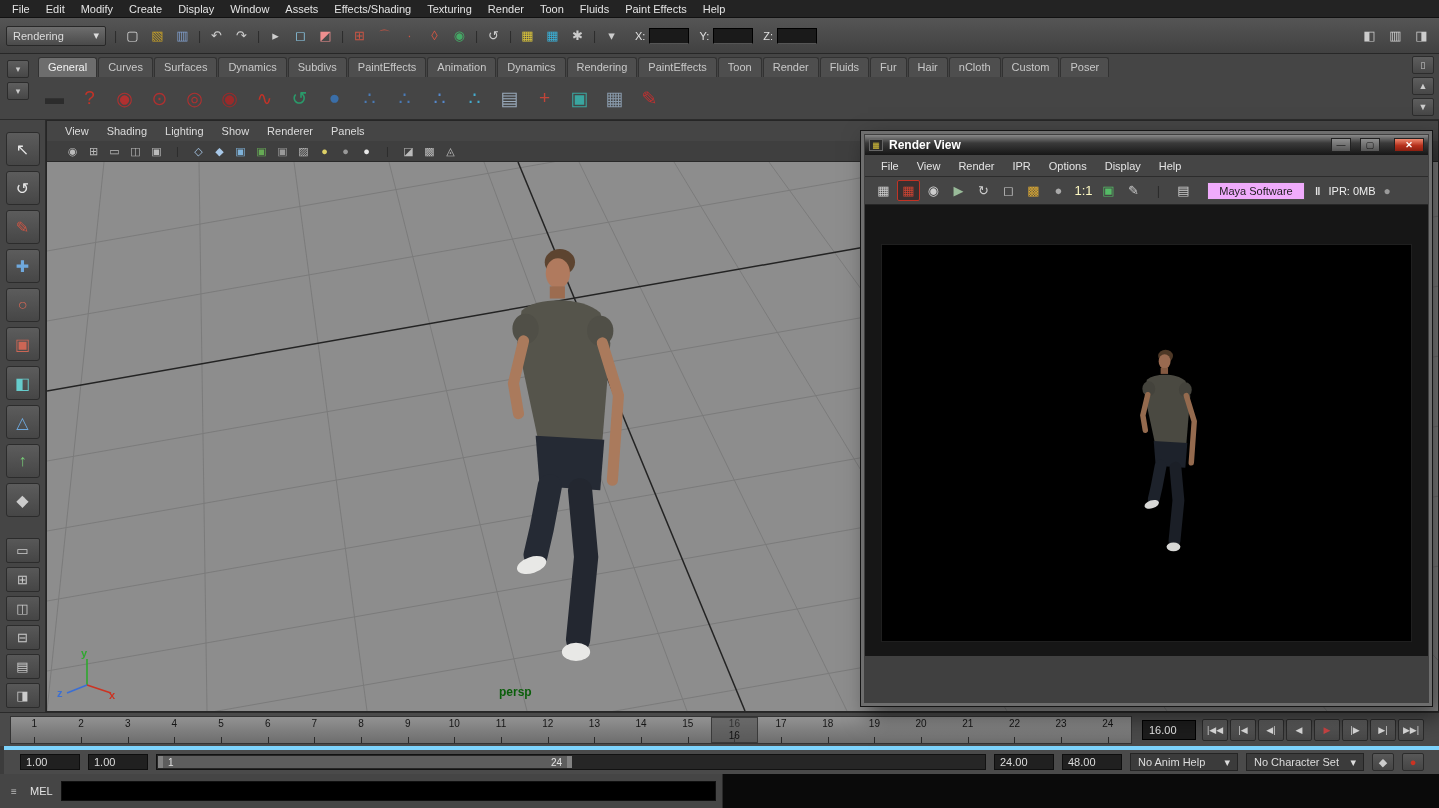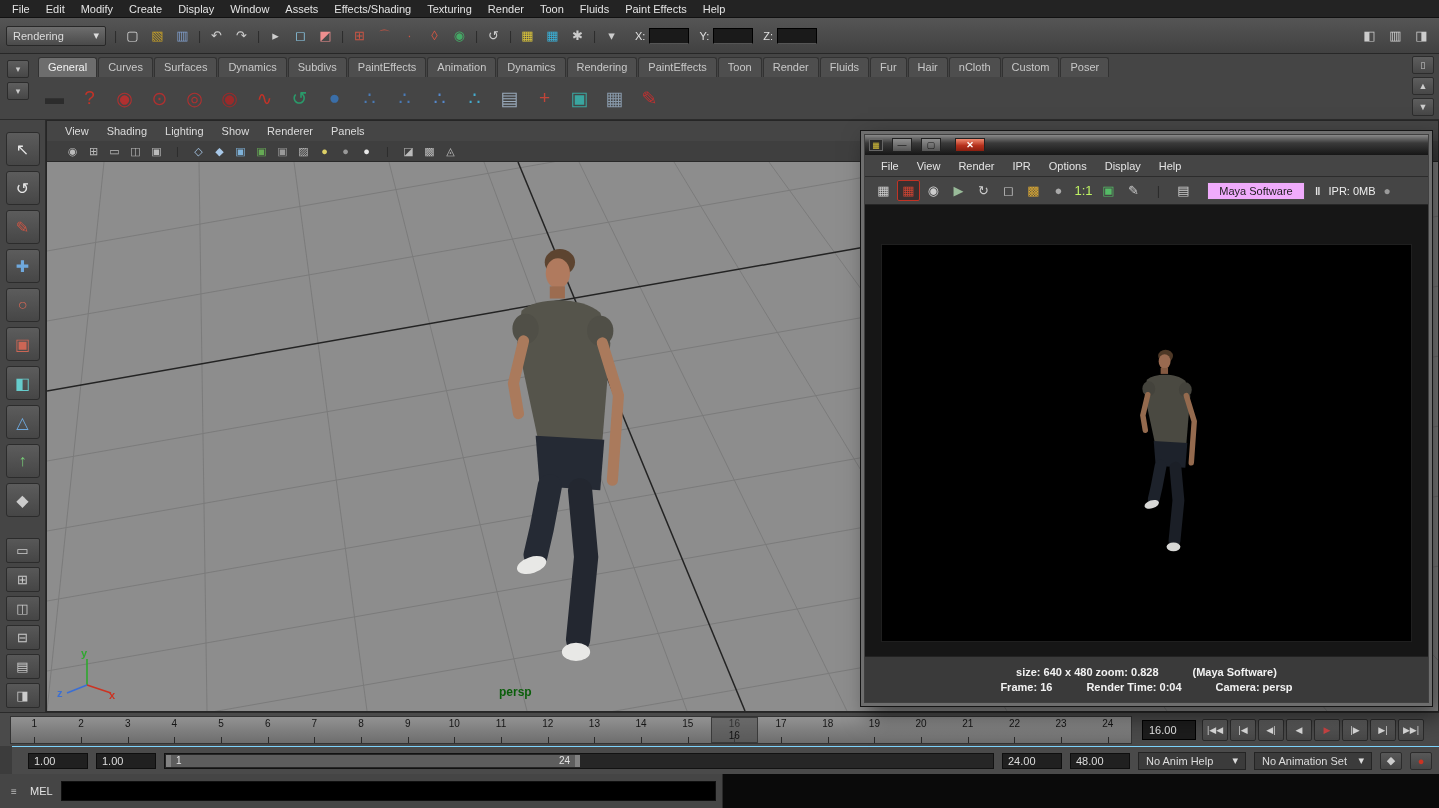--- a/index.html
+++ b/index.html
@@ -127,22 +127,22 @@
     border:1px solid #3a3a3a;display:flex;align-items:flex-end;justify-content:center}
   .marker-label{color:#101010;font-size:10px;margin-bottom:1px}
   .time-field{width:54px;height:20px;margin:0 6px 0 10px;background:#1c1c1c;
     border:1px solid #000;color:#e8e8e8;display:flex;align-items:center;padding-left:6px}
   .playback{display:flex;gap:2px}
   .pb-btn{width:26px;height:22px;background:linear-gradient(#5e5e5e,#474747);
     border:1px solid #2b2b2b;border-radius:2px;color:#ddd;font-size:9px;display:flex;
     align-items:center;justify-content:center;white-space:nowrap}
 
   
-  .range-row{position:absolute;left:12px;right:0;top:746px;height:28px;background:#4a4a4a;
-    display:flex;align-items:center;gap:8px;padding-left:16px;border-top:1px solid #7dd3fc}
+  .range-row{position:absolute;left:4px;right:0;top:746px;height:28px;background:#4a4a4a;
+    display:flex;align-items:center;gap:8px;padding-left:16px;border-top:4px solid #7dd3fc}
   .rs-field{width:60px;height:16px;background:#202020;border:1px solid #0e0e0e;color:#ddd;
     display:flex;align-items:center;padding-left:5px}
   .range-track{width:830px;height:16px;background:#262626;border:1px solid #121212;
     position:relative}
   .range-bar{position:absolute;left:1px;top:1px;bottom:1px;width:50%;background:#5d5d5d;
     border-left:5px solid #828282;border-right:5px solid #828282;display:flex;
     justify-content:space-between;align-items:center;padding:0 5px;color:#e4e4e4;
     font-size:10px}
   .rs-select{height:18px;background:#3b3b3b;border:1px solid #242424;display:flex;
     align-items:center;justify-content:space-between;gap:6px;padding:0 7px;color:#ddd;
@@ -388,20 +388,21 @@
       <span class="axis-label axis-z">z</span>
       <span class="axis-label axis-x">x</span>
     </div>
     <span class="persp-label">persp</span>
   </div>
 </div>
 
 <div class="render-window">
   <div class="titlebar">
     <span class="win-icon">▦</span>
+    <span class="title-text">Render View</span>
     <span class="win-btn">—</span>
     <span class="win-btn">▢</span>
     <span class="win-btn close">✕</span>
   </div>
   <div class="rv-menubar">
     <span class="menu-item">File</span>
       <span class="menu-item">View</span>
       <span class="menu-item">Render</span>
       <span class="menu-item">IPR</span>
       <span class="menu-item">Options</span>
@@ -410,21 +411,21 @@
   </div>
   <div class="rv-toolbar">
     <span class="rv-icon" style="color: rgb(204, 204, 204);">▦</span>
       <span class="rv-icon active" style="color: rgb(204, 68, 51);">▦</span>
       <span class="rv-icon" style="color: rgb(204, 204, 204);">◉</span>
       <span class="rv-icon" style="color: rgb(153, 187, 153);">▶</span>
       <span class="rv-icon" style="color: rgb(204, 204, 204);">↻</span>
       <span class="rv-icon" style="color: rgb(204, 204, 204);">◻</span>
       <span class="rv-icon" style="color: rgb(221, 170, 51);">▩</span>
       <span class="rv-icon" style="color: rgb(170, 170, 170);">●</span>
-      <span class="rv-icon" style="color: #bef264;">1:1</span>
+      <span class="rv-icon" style="color: #fef9c3;">1:1</span>
       <span class="rv-icon" style="color: rgb(85, 187, 102);">▣</span>
       <span class="rv-icon" style="color: rgb(204, 204, 204);">✎</span>
       <span class="rv-icon sep" style="color: rgb(43, 43, 43);">|</span>
       <span class="rv-icon" style="color: rgb(204, 204, 204);">▤</span>
     <span class="renderer-select">Maya Software</span>
     <span class="pause-glyph">‖</span>
     <span class="ipr-label">IPR: 0MB</span>
     <span class="status-dot">●</span>
   </div>
   <div class="rv-canvas">
@@ -441,31 +442,20 @@
           <path d="M114,98 L130,150 L124,234" stroke="#946a4e" stroke-width="11" fill="none" stroke-linecap="round"></path>
           <path d="M48,190 L116,194 L112,244 L52,240 Z" fill="#1d222b"></path>
           <path d="M62,240 L54,282 L48,308" stroke="#1d222b" stroke-width="24" fill="none" stroke-linecap="round"></path>
           <path d="M92,244 L98,310 L90,392" stroke="#1b1f27" stroke-width="24" fill="none" stroke-linecap="round"></path>
           <ellipse cx="44" cy="318" rx="15" ry="8" fill="#d8d8d6" transform="rotate(-18 44 318)"></ellipse>
           <ellipse cx="88" cy="404" rx="14" ry="9" fill="#d8d8d6"></ellipse>
         </g>
       </svg>
     </div>
   </div>
-  <div class="rv-status">
-    <div class="row">
-      <span>size: 640 x 480 zoom: 0.828</span>
-      <span>(Maya Software)</span>
-    </div>
-    <div class="row">
-      <span>Frame: 16</span>
-      <span>Render Time: 0:04</span>
-      <span>Camera: persp</span>
-    </div>
-  </div>
 </div>
 
 <div class="timeline">
   <div class="ruler">
     <div class="frame-cell">
       <span class="fnum">1</span>
       <span class="ftick"></span>
     </div>
       <div class="frame-cell">
       <span class="fnum">2</span>
@@ -585,21 +575,21 @@
       <span>24</span>
     </div>
   </div>
   <span class="rs-field">24.00</span>
   <span class="rs-field">48.00</span>
   <div class="rs-select w1">
     <span>No Anim Help</span>
     <span>▾</span>
   </div>
   <div class="rs-select w2">
-    <span>No Animation Set</span>
+    <span>No Character Set</span>
     <span>▾</span>
   </div>
   <span class="rs-icon" style="color: rgb(204, 204, 204);">◆</span>
     <span class="rs-icon" style="color: rgb(204, 51, 34);">●</span>
 </div>
 
 <div class="command-row">
   <span class="cmd-icon">≡</span>
   <span class="mel-label">MEL</span>
   <span class="mel-input"></span>

